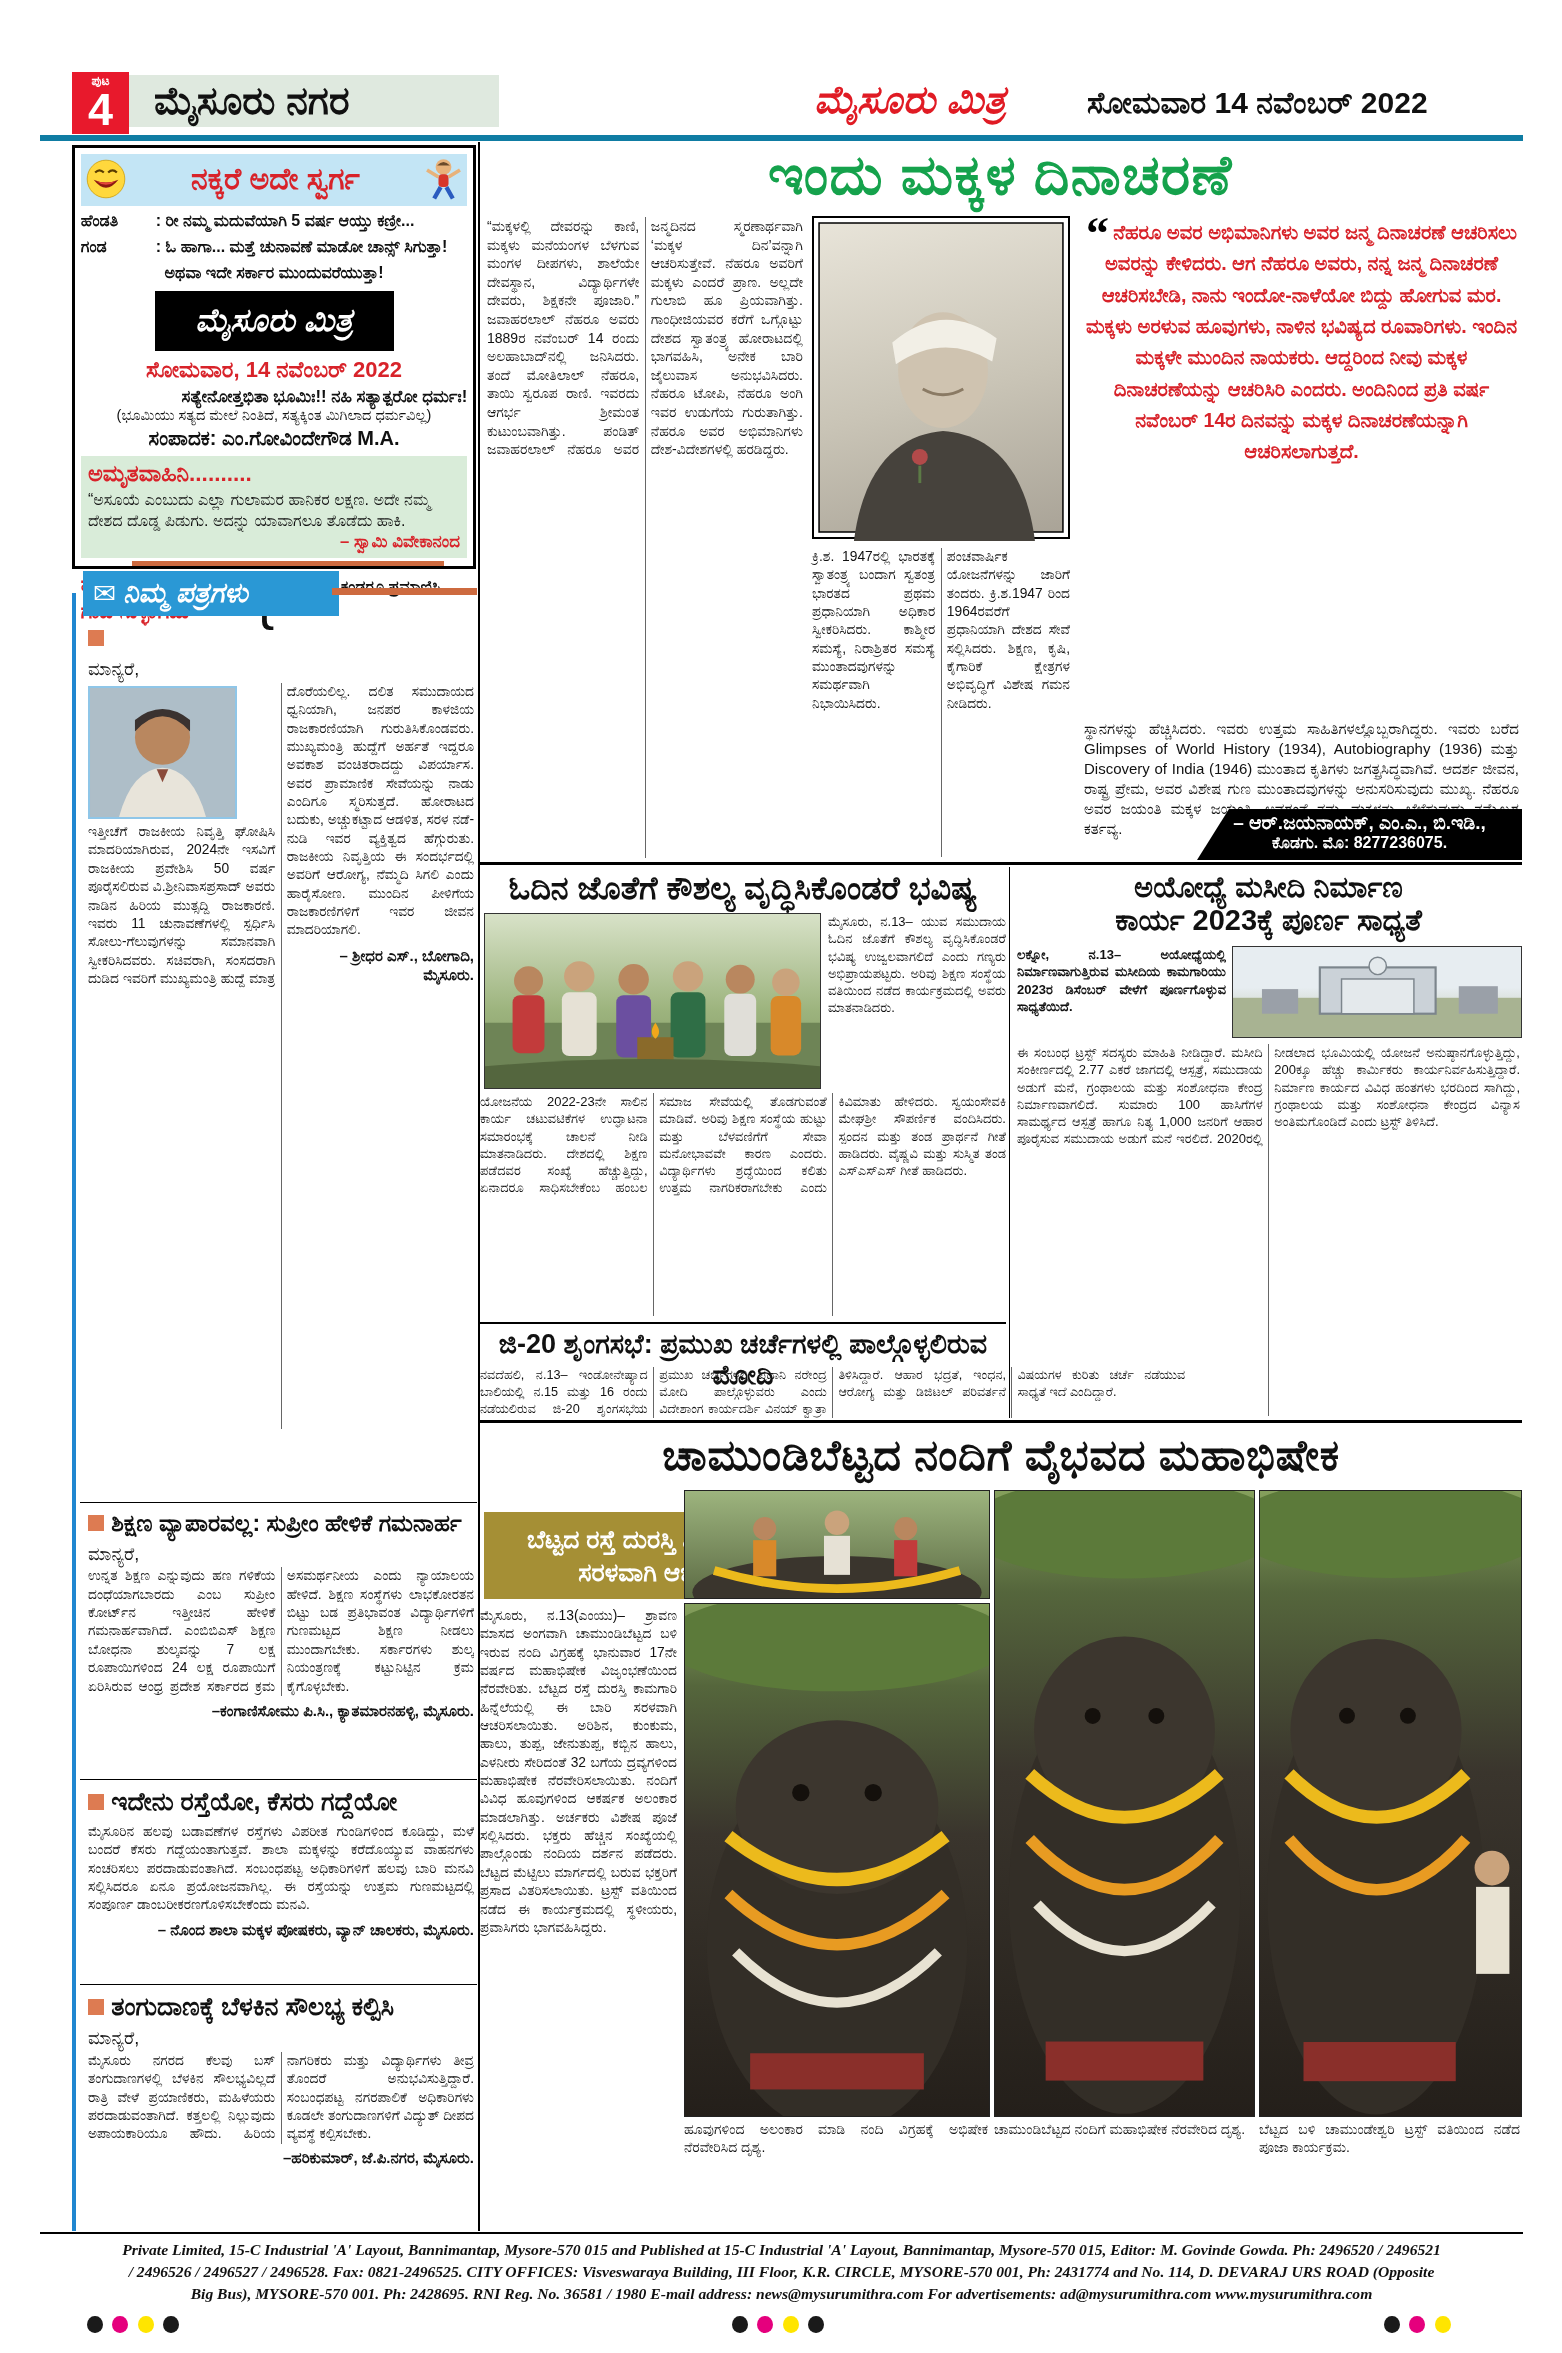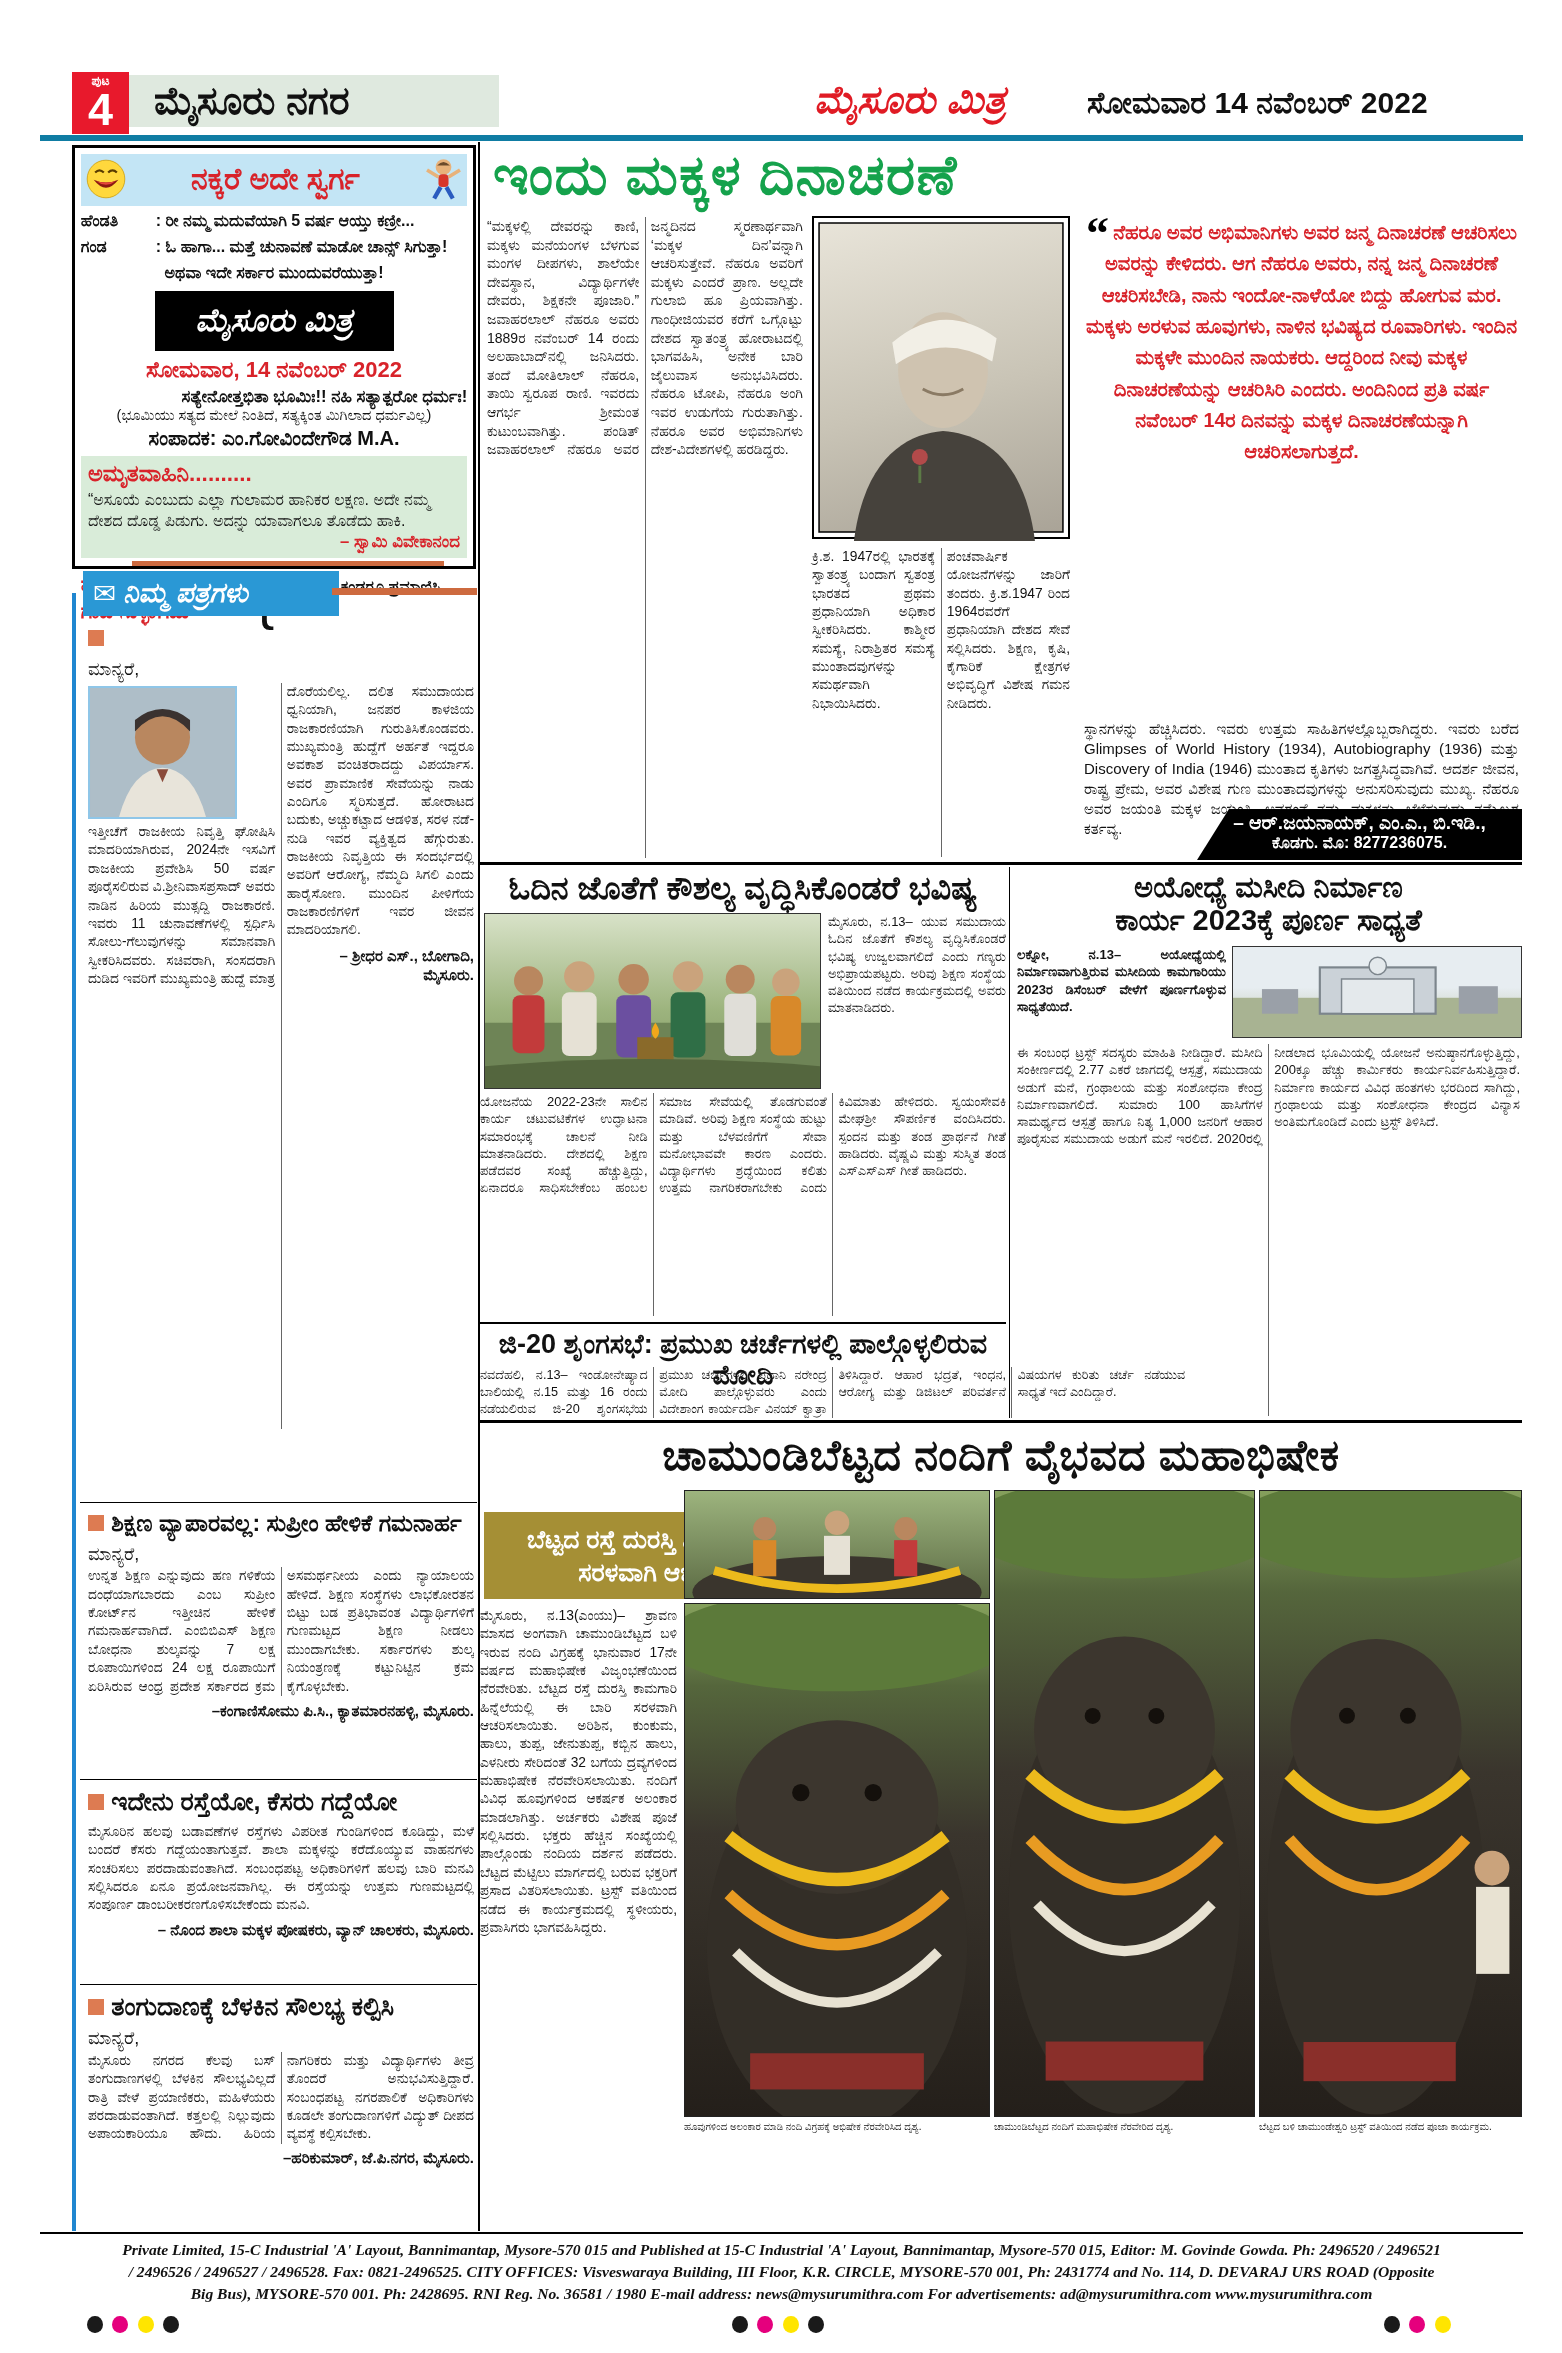--- a/index.html
+++ b/index.html
@@ -46,36 +46,36 @@
   .banner{background:#2a98d5;color:#fff;font-size:27.5px;font-weight:bold;font-style:italic;
           display:flex;align-items:center;padding-left:10px}
   .oline{background:#cd6a3f}
   .lhl{font-size:25px;font-weight:bold;line-height:1.25}
   .sq{display:inline-block;width:16px;height:16px;background:#dd7b52;margin-right:7.2px}
   .salut{font-size:18px;font-weight:normal;margin:5.8px 0 2.9px}
   .lsign{font-size:15px;font-weight:bold;text-align:right;margin-top:5.8px}
   .lphoto{float:left;width:145px;height:129px;margin:2.9px 8.7px 4.3px 0;border:2.9px solid #8fc6e8;
           background:linear-gradient(180deg,#c3ced6,#9fb0ba)}
   
-  .mainhl{color:#15a24c;font-size:55px;font-weight:bold;text-align:left;letter-spacing:1.4px}
+  .mainhl{color:#15a24c;font-size:55px;font-weight:bold;text-align:center;letter-spacing:1.4px}
   .photoFrame{border:2.9px solid #000;box-shadow:inset 0 0 0 4.3px #fff,inset 0 0 0 5.8px #000;box-sizing:border-box}
   .pq{color:#d8232a;font-size:19.6px;line-height:1.6;font-weight:600;text-align:center}
   .qmark{color:#000;font-size:46px;font-family:"Liberation Serif",serif;font-weight:bold;line-height:.5;vertical-align:-10px;margin-right:4.3px}
   .sigBox{background:#000000;color:#fff;clip-path:polygon(32px 0,100% 0,100% 100%,0 100%);
           text-align:center;padding-top:2.9px;box-sizing:border-box}
   .sig1{font-size:19px;font-weight:bold}
   .sig2{font-size:16px;font-weight:bold}
   
   .h2a{font-size:32px;font-weight:bold;text-align:center;line-height:1.1}
   .h2b{font-size:29px;font-weight:bold;text-align:center;line-height:1.15}
   .h2c{font-size:27px;font-weight:bold;text-align:center}
   .nandihl{font-size:43px;font-weight:bold;text-align:center;letter-spacing:0.7px}
   .gold{background:#a58f35;color:#fff;font-size:25px;font-weight:bold;text-align:center;
         display:flex;flex-direction:column;justify-content:center;line-height:1.3}
-  .cap{font-size:10px;line-height:1.3;text-align:justify}
+  .cap{font-size:14px;line-height:1.3;text-align:justify}
   
   .ph{overflow:hidden}
   .skillbg{background:linear-gradient(180deg,#d8e2c8,#9db47e 55%,#7b9160)}
   .ayobg{background:linear-gradient(180deg,#e7edf1 45%,#b9c4a8)}
   .nandibg{background:linear-gradient(180deg,#85a05c 0%,#55663c 16%,#3a352d 45%,#241f1a 100%)}
   .nehrubg{background:linear-gradient(165deg,#e9e5da,#c9c4b6 55%,#a8a296)}
   
   .foot{font-family:"Liberation Serif","DejaVu Serif",serif;font-style:italic;font-weight:bold;
         font-size:15.6px;line-height:1.42;text-align:center}
   .dots{display:flex;gap:9.4px}

